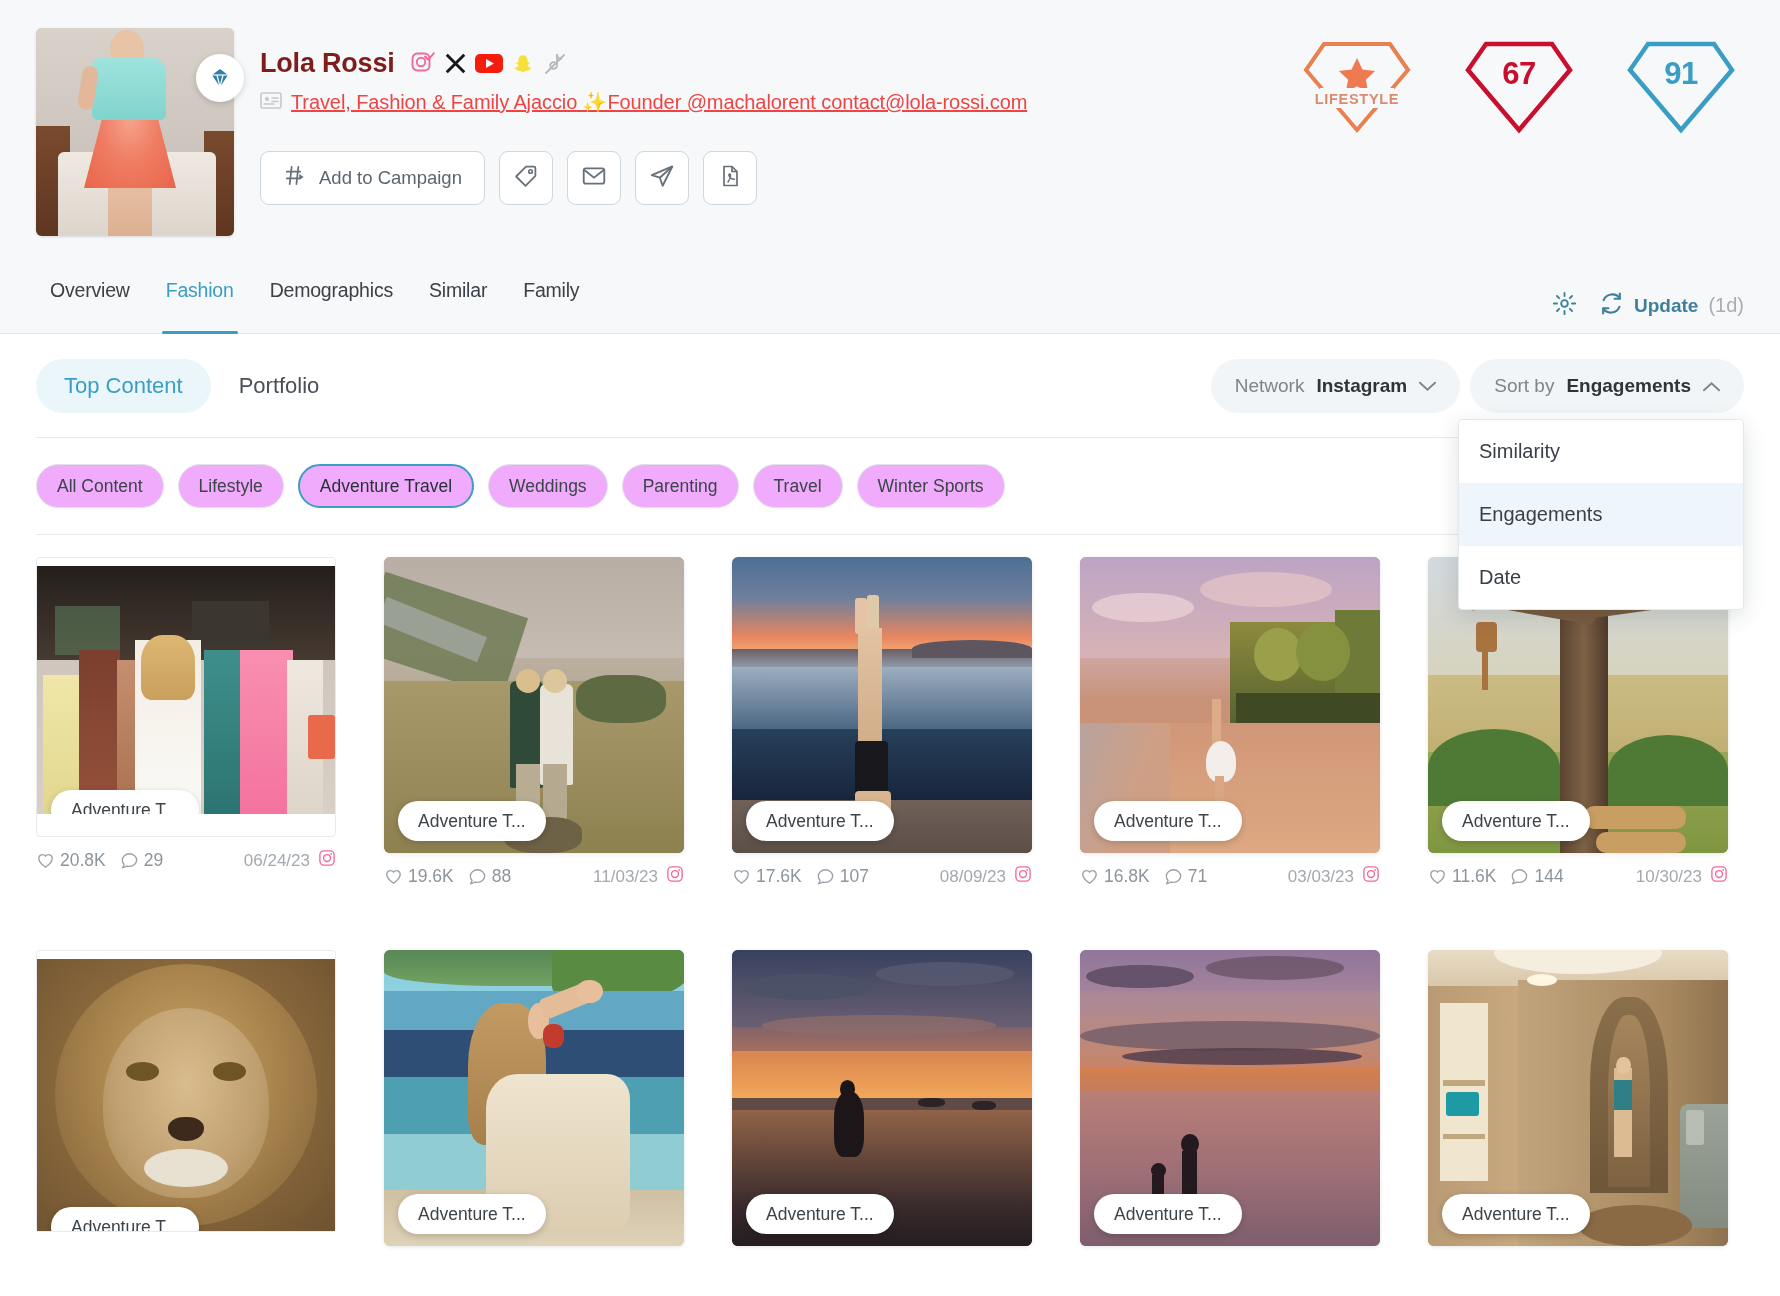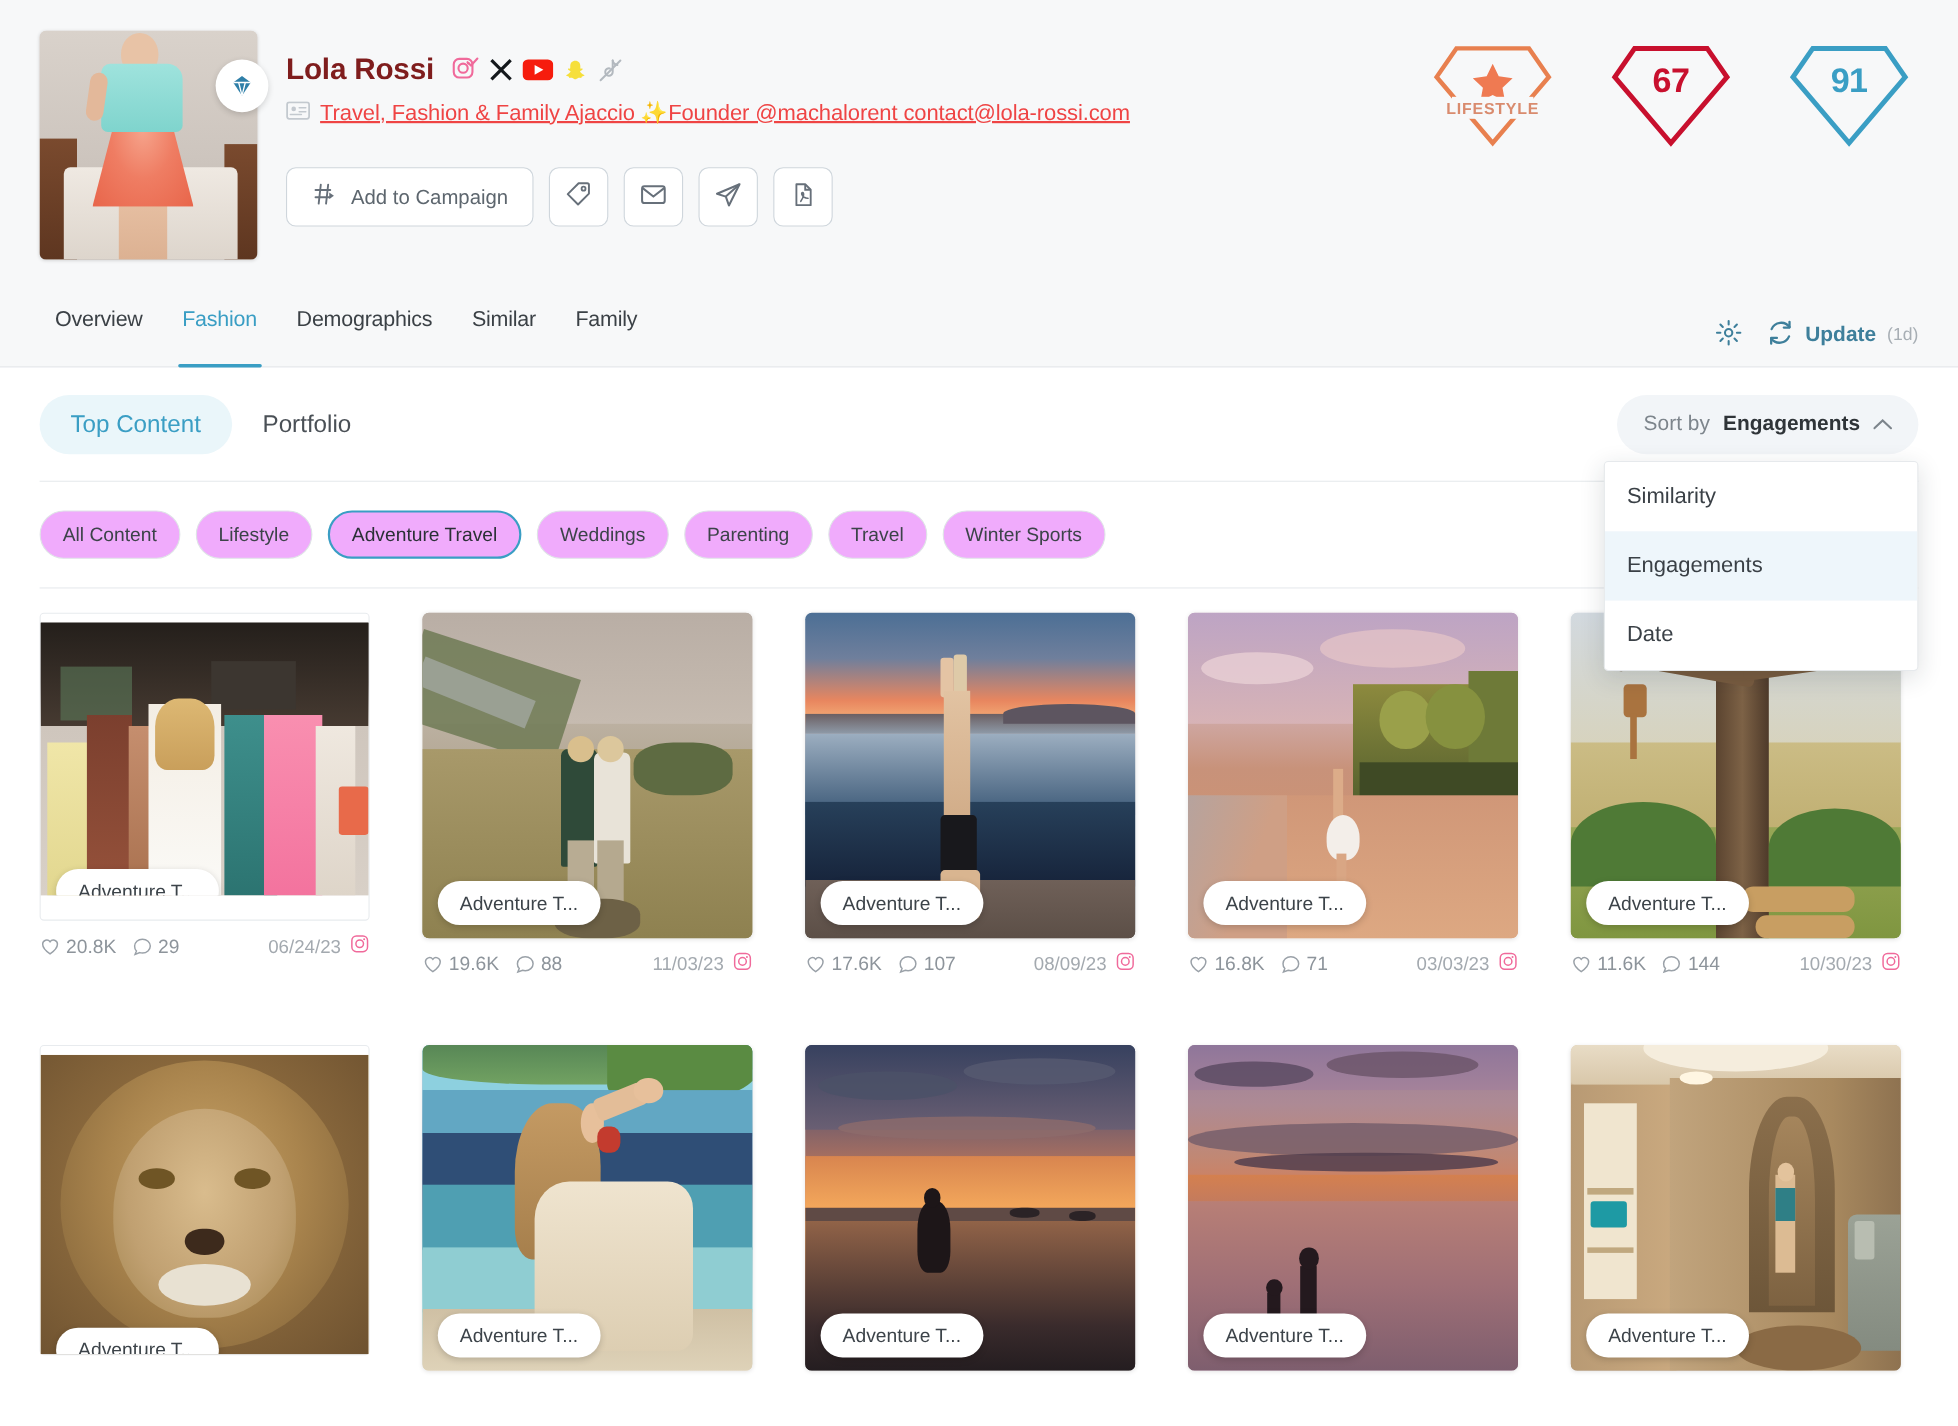--- a/index.html
+++ b/index.html
@@ -93,21 +93,21 @@
   }
   .tab:first-child { padding-left: 14px; }
   .tab.active { color: #3a9ec4; }
   .tab.active::after {
     content:""; position: absolute; left: 14px; right: 14px; bottom: 0; height: 3px;
     background: #3a9ec4; border-radius: 2px;
   }
   .upd-wrap { margin-left: auto; display: flex; align-items: center; gap: 22px; padding-bottom: 14px; }
   .upd-link { display: flex; align-items: center; gap: 10px; cursor: pointer; }
   .upd-text { font-size: 19px; color: #3e7f9b; font-weight: 600; }
-  .upd-age { font-size: 16px; color: #a7aeb4; }
+  .upd-age { font-size: 20px; color: #a7aeb4; }
 
   
   .body-area { position: absolute; top: 335px; left: 0; right: 0; bottom: 0; background: #fff; }
   .seg-row { display: flex; align-items: center; padding: 24px 36px 0 36px; position: relative; }
   .seg {
     height: 54px; padding: 0 28px; border-radius: 27px; display: flex; align-items: center;
     font-size: 22px; color: #4a5056; cursor: pointer;
   }
   .seg.active { background: #eaf6fa; color: #3a9ec4; }
   .filters-right { margin-left: auto; display: flex; align-items: center; gap: 10px; position: relative; }
@@ -339,20 +339,29 @@
     </div>
   </div>
 
   <div class="body-area">
 
     <div class="seg-row">
       <div class="seg active">Top Content</div>
       <div class="seg">Portfolio</div>
 
       <div class="filters-right">
+        <div class="pill-select">
+          <span>Network</span>
+          <b>Instagram</b>
+          <span>
+            <svg width="17" height="11" viewBox="0 0 18 11">
+                <path d="M1 1.5 L9 9 L17 1.5" fill="none" stroke="#7d858c" stroke-width="2" stroke-linecap="round"></path>
+              </svg>
+          </span>
+        </div>
 
         <div class="pill-select">
           <span>Sort by</span>
           <b>Engagements</b>
           <span>
             <svg width="17" height="11" viewBox="0 0 18 11">
                 <path d="M1 9.5 L9 2 L17 9.5" fill="none" stroke="#7d858c" stroke-width="2" stroke-linecap="round"></path>
               </svg>
           </span>
         </div>

